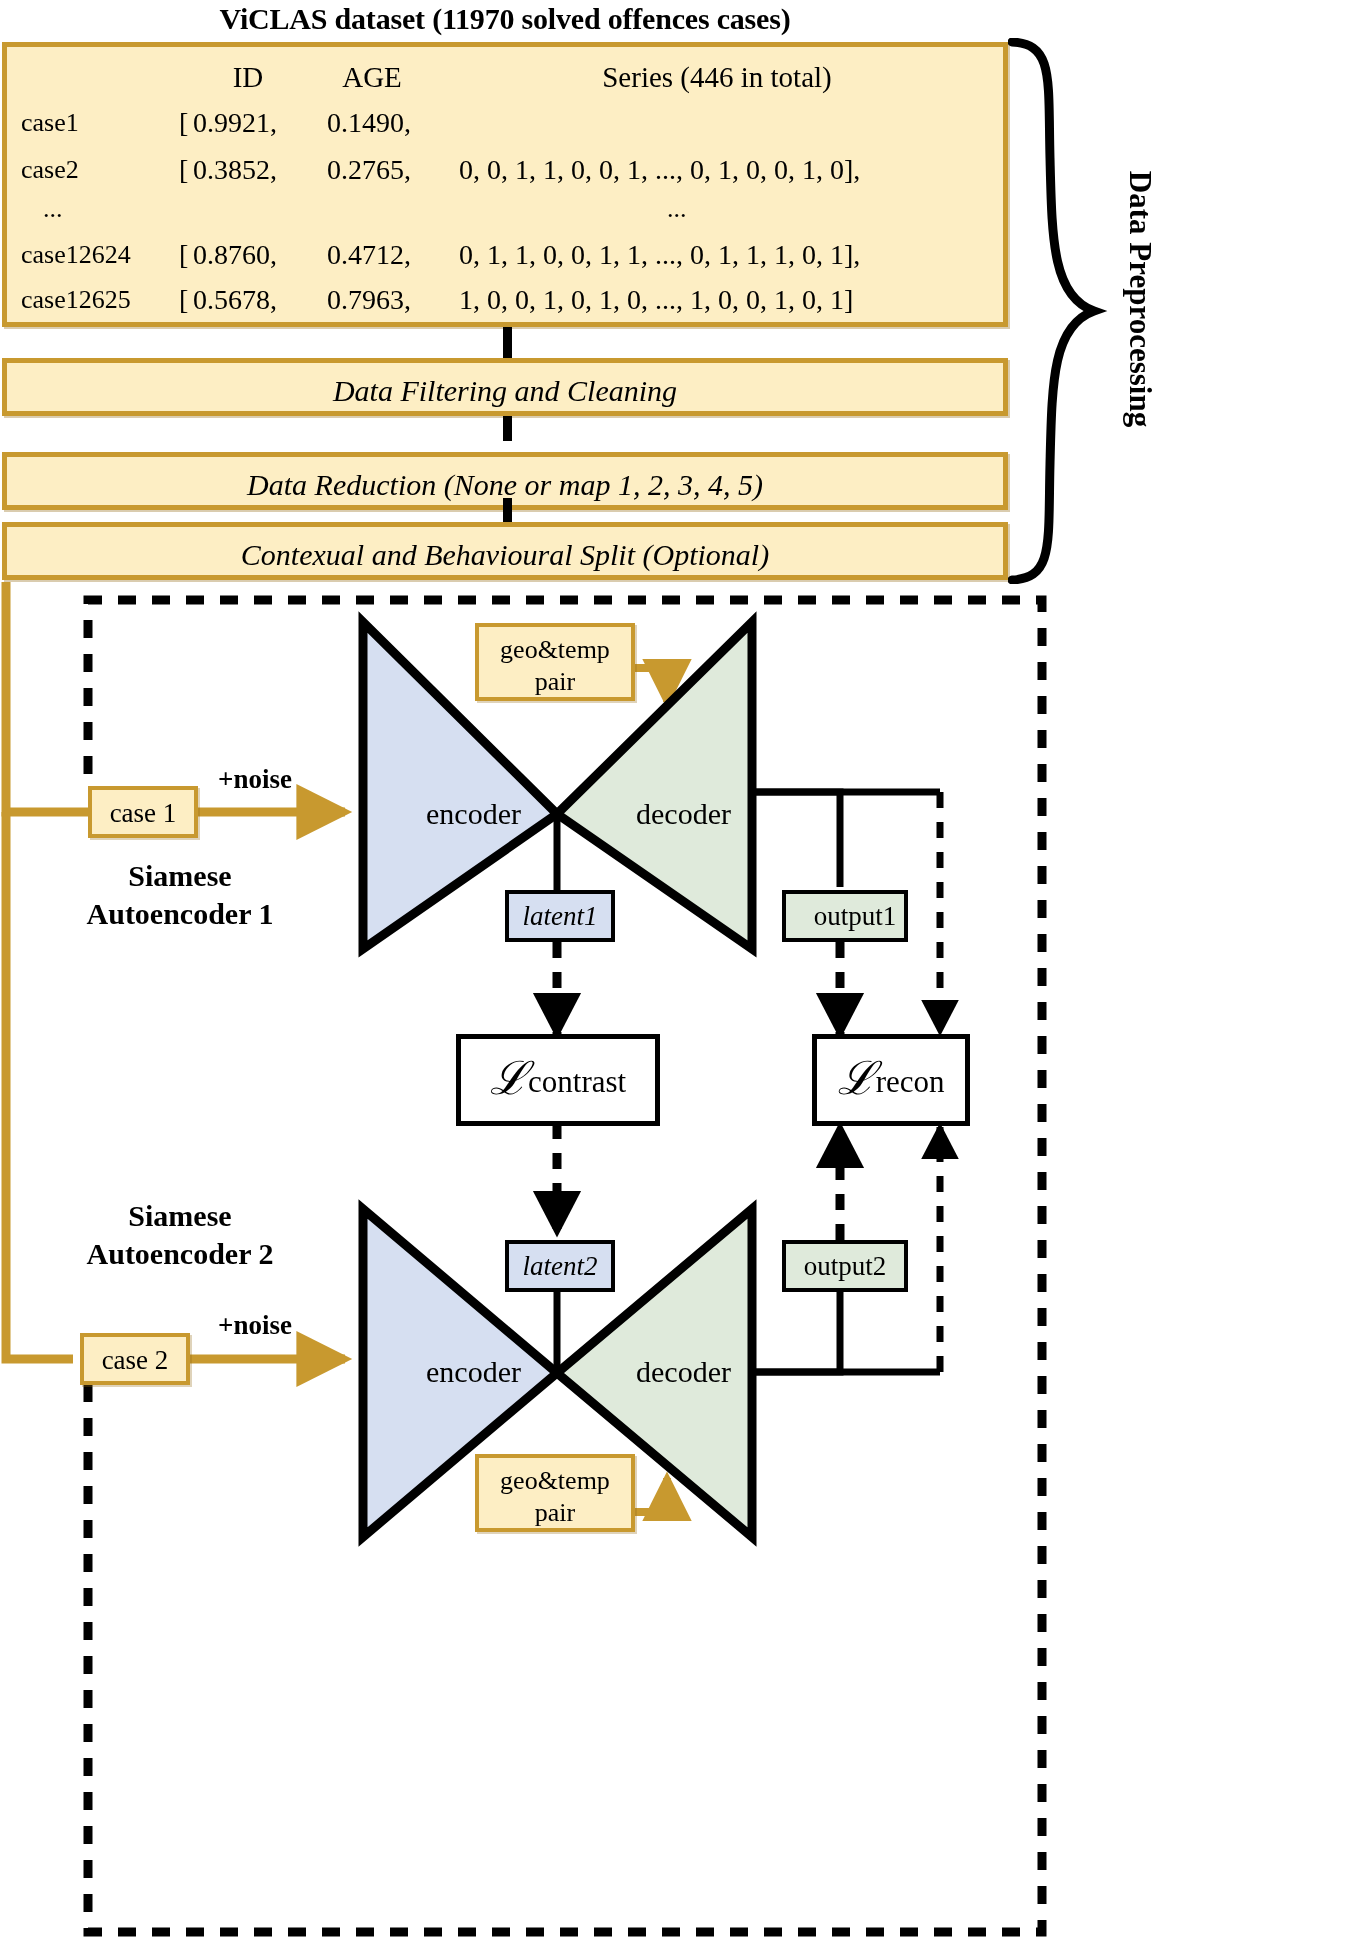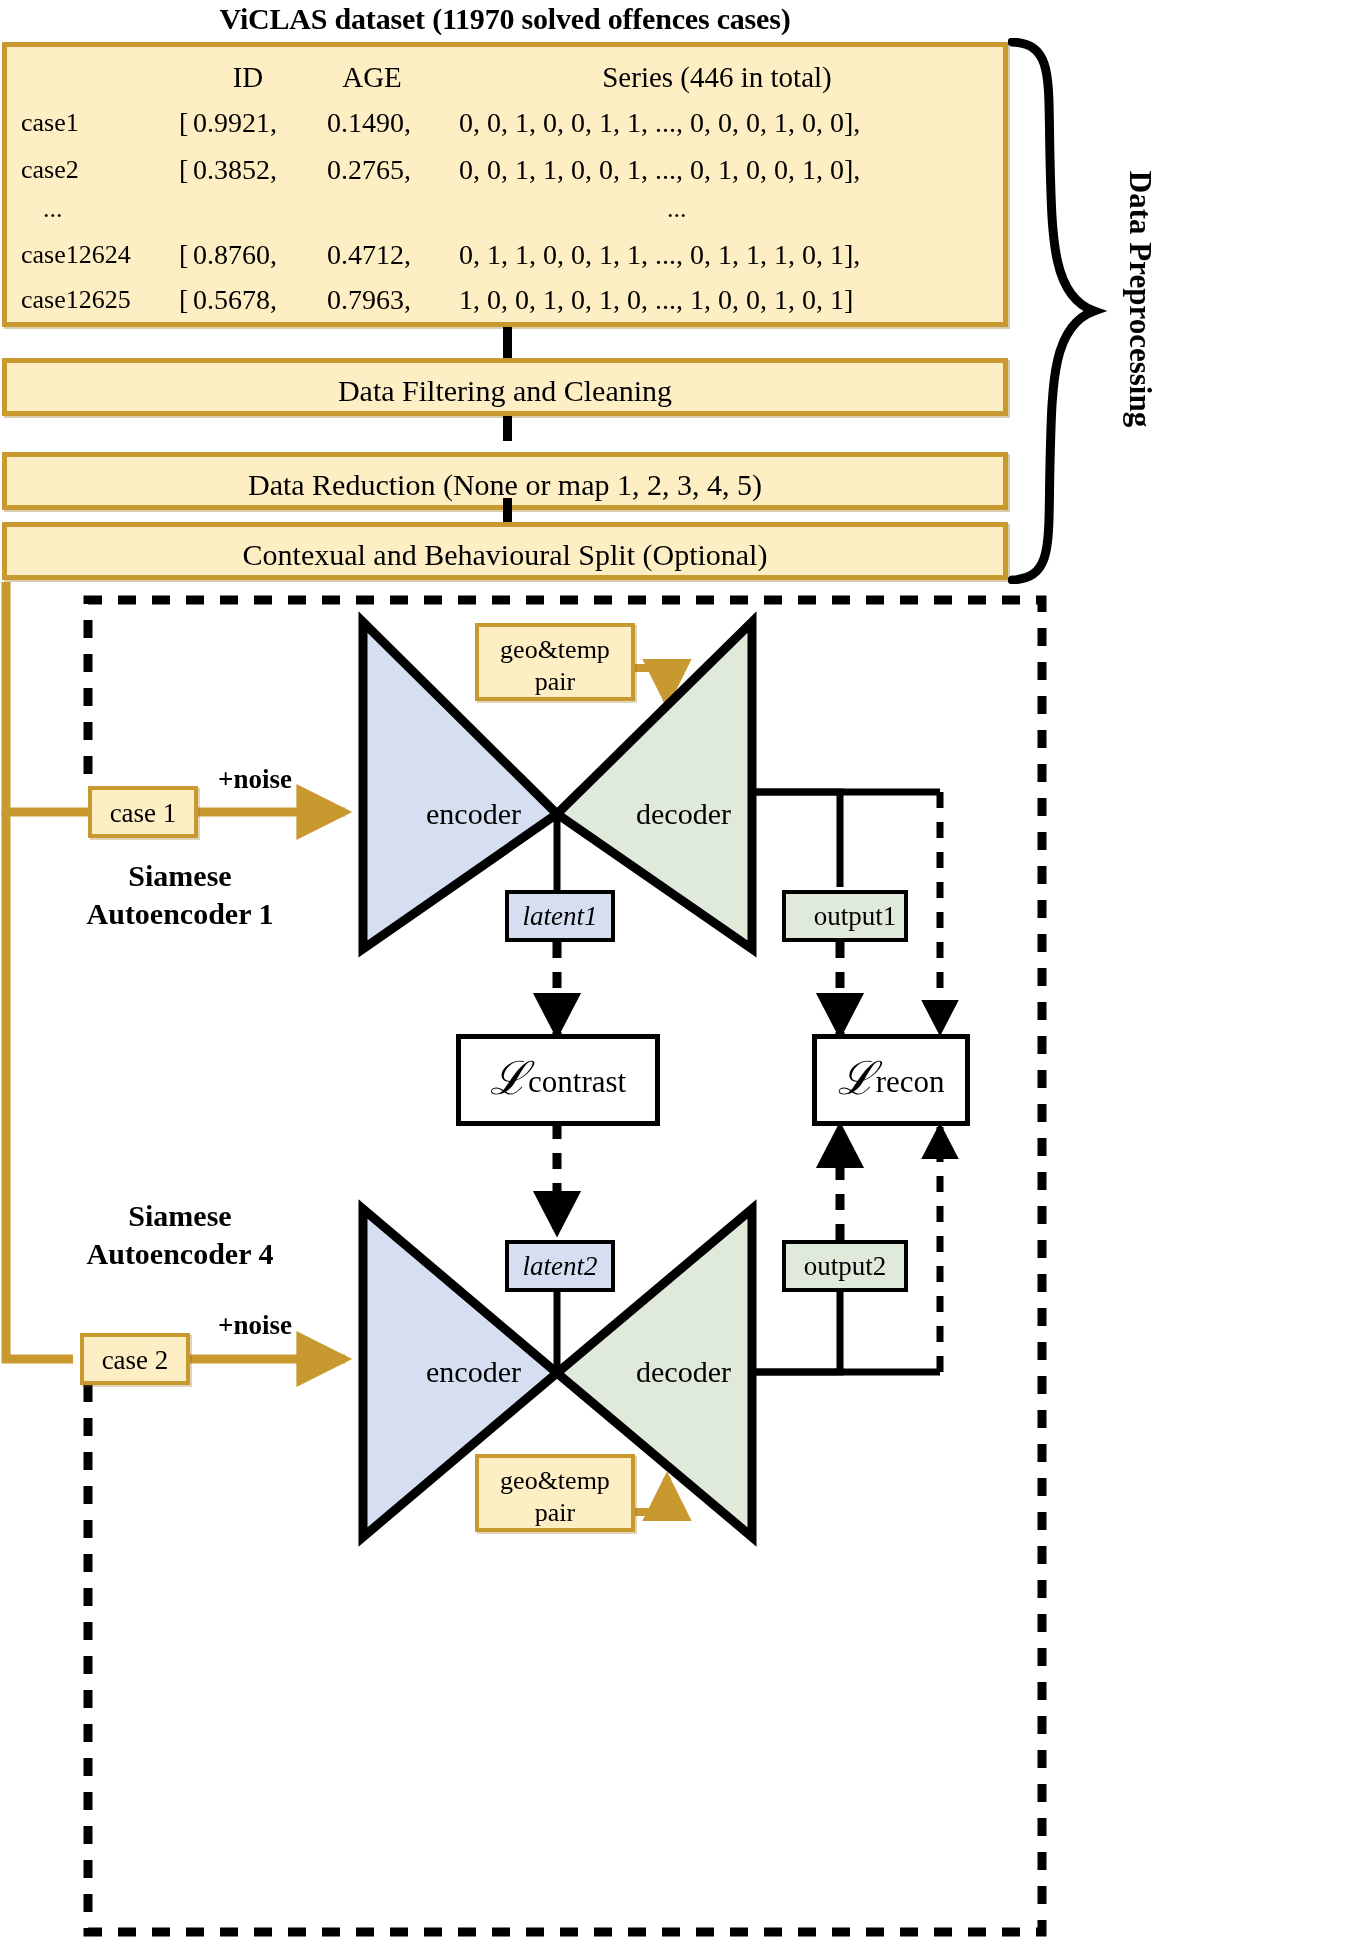--- a/index.html
+++ b/index.html
@@ -24,21 +24,21 @@
   .c-num1{position:absolute;left:186px;width:120px;text-align:left;}
   .c-num2{position:absolute;left:320px;width:120px;text-align:left;}
   .c-series{position:absolute;left:452px;width:548px;text-align:left;}
   .hdr{font-size:29px;}
   .hdr .h-id{position:absolute;left:186px;width:110px;text-align:center;}
   .hdr .h-age{position:absolute;left:300px;width:130px;text-align:center;}
   .hdr .h-series{position:absolute;left:450px;width:520px;text-align:center;}
   .dots-left{position:absolute;left:36px;}
   .dots-mid{position:absolute;left:660px;}
 
-  .procbox{left:2px;width:1006px;height:58px;}
+  .procbox{left:2px;width:1006px;height:58px;font-style:italic;}
   .procbox span{display:block;width:100%;text-align:center;
       font-size:30px;line-height:56px;white-space:nowrap;}
   #proc-filter{top:358px;}
   #proc-reduce{top:452px;}
   #proc-split{top:522px;}
 
   .vconn{position:absolute;left:503px;width:9px;background:#000;}
   #vc1{top:327px;height:32px;}
   #vc2{top:416px;height:25px;}
   #vc3{top:498px;height:25px;}
@@ -94,21 +94,20 @@
       <span class="h-id">ID</span>
       <span class="h-age">AGE</span>
       <span class="h-series">Series (446 in total)</span>
     </div>
 
     <div class="tbl-row" style="top:54px;">
       <span class="c-id">case1</span>
       <span class="c-open">[</span>
       <span class="c-num1">0.9921,</span>
       <span class="c-num2">0.1490,</span>
-      <span class="c-series">0, 0, 1, 0, 0, 1, 1, ..., 0, 0, 0, 1, 0, 0],</span>
     </div>
 
     <div class="tbl-row" style="top:101px;">
       <span class="c-id">case2</span>
       <span class="c-open">[</span>
       <span class="c-num1">0.3852,</span>
       <span class="c-num2">0.2765,</span>
       <span class="c-series">0, 0, 1, 1, 0, 0, 1, ..., 0, 1, 0, 0, 1, 0],</span>
     </div>
 
@@ -245,21 +244,21 @@
   <div class="lossbox" style="left:812px;top:442px;width:158px;height:92px;line-height:86px;">
     <span class="lsym">ℒ</span><span class="lsub">recon</span>
   </div>
 
   <div class="lossbox" style="left:456px;top:442px;width:204px;height:92px;line-height:86px;">
     <span class="lsym">ℒ</span><span class="lsub">contrast</span>
   </div>
 
   <div class="ae-label" style="left:40px;top:605px;width:280px;">
     <span>Siamese</span><br>
-    <span>Autoencoder 4</span>
+    <span>Autoencoder 2</span>
   </div>
 
   <div class="casebox" style="left:80px;top:741px;width:110px;height:52px;line-height:46px;">
     <span>case 2</span>
   </div>
 
   <div class="noise-label" style="left:218px;top:718px;">
     <span>+noise</span>
   </div>
 

